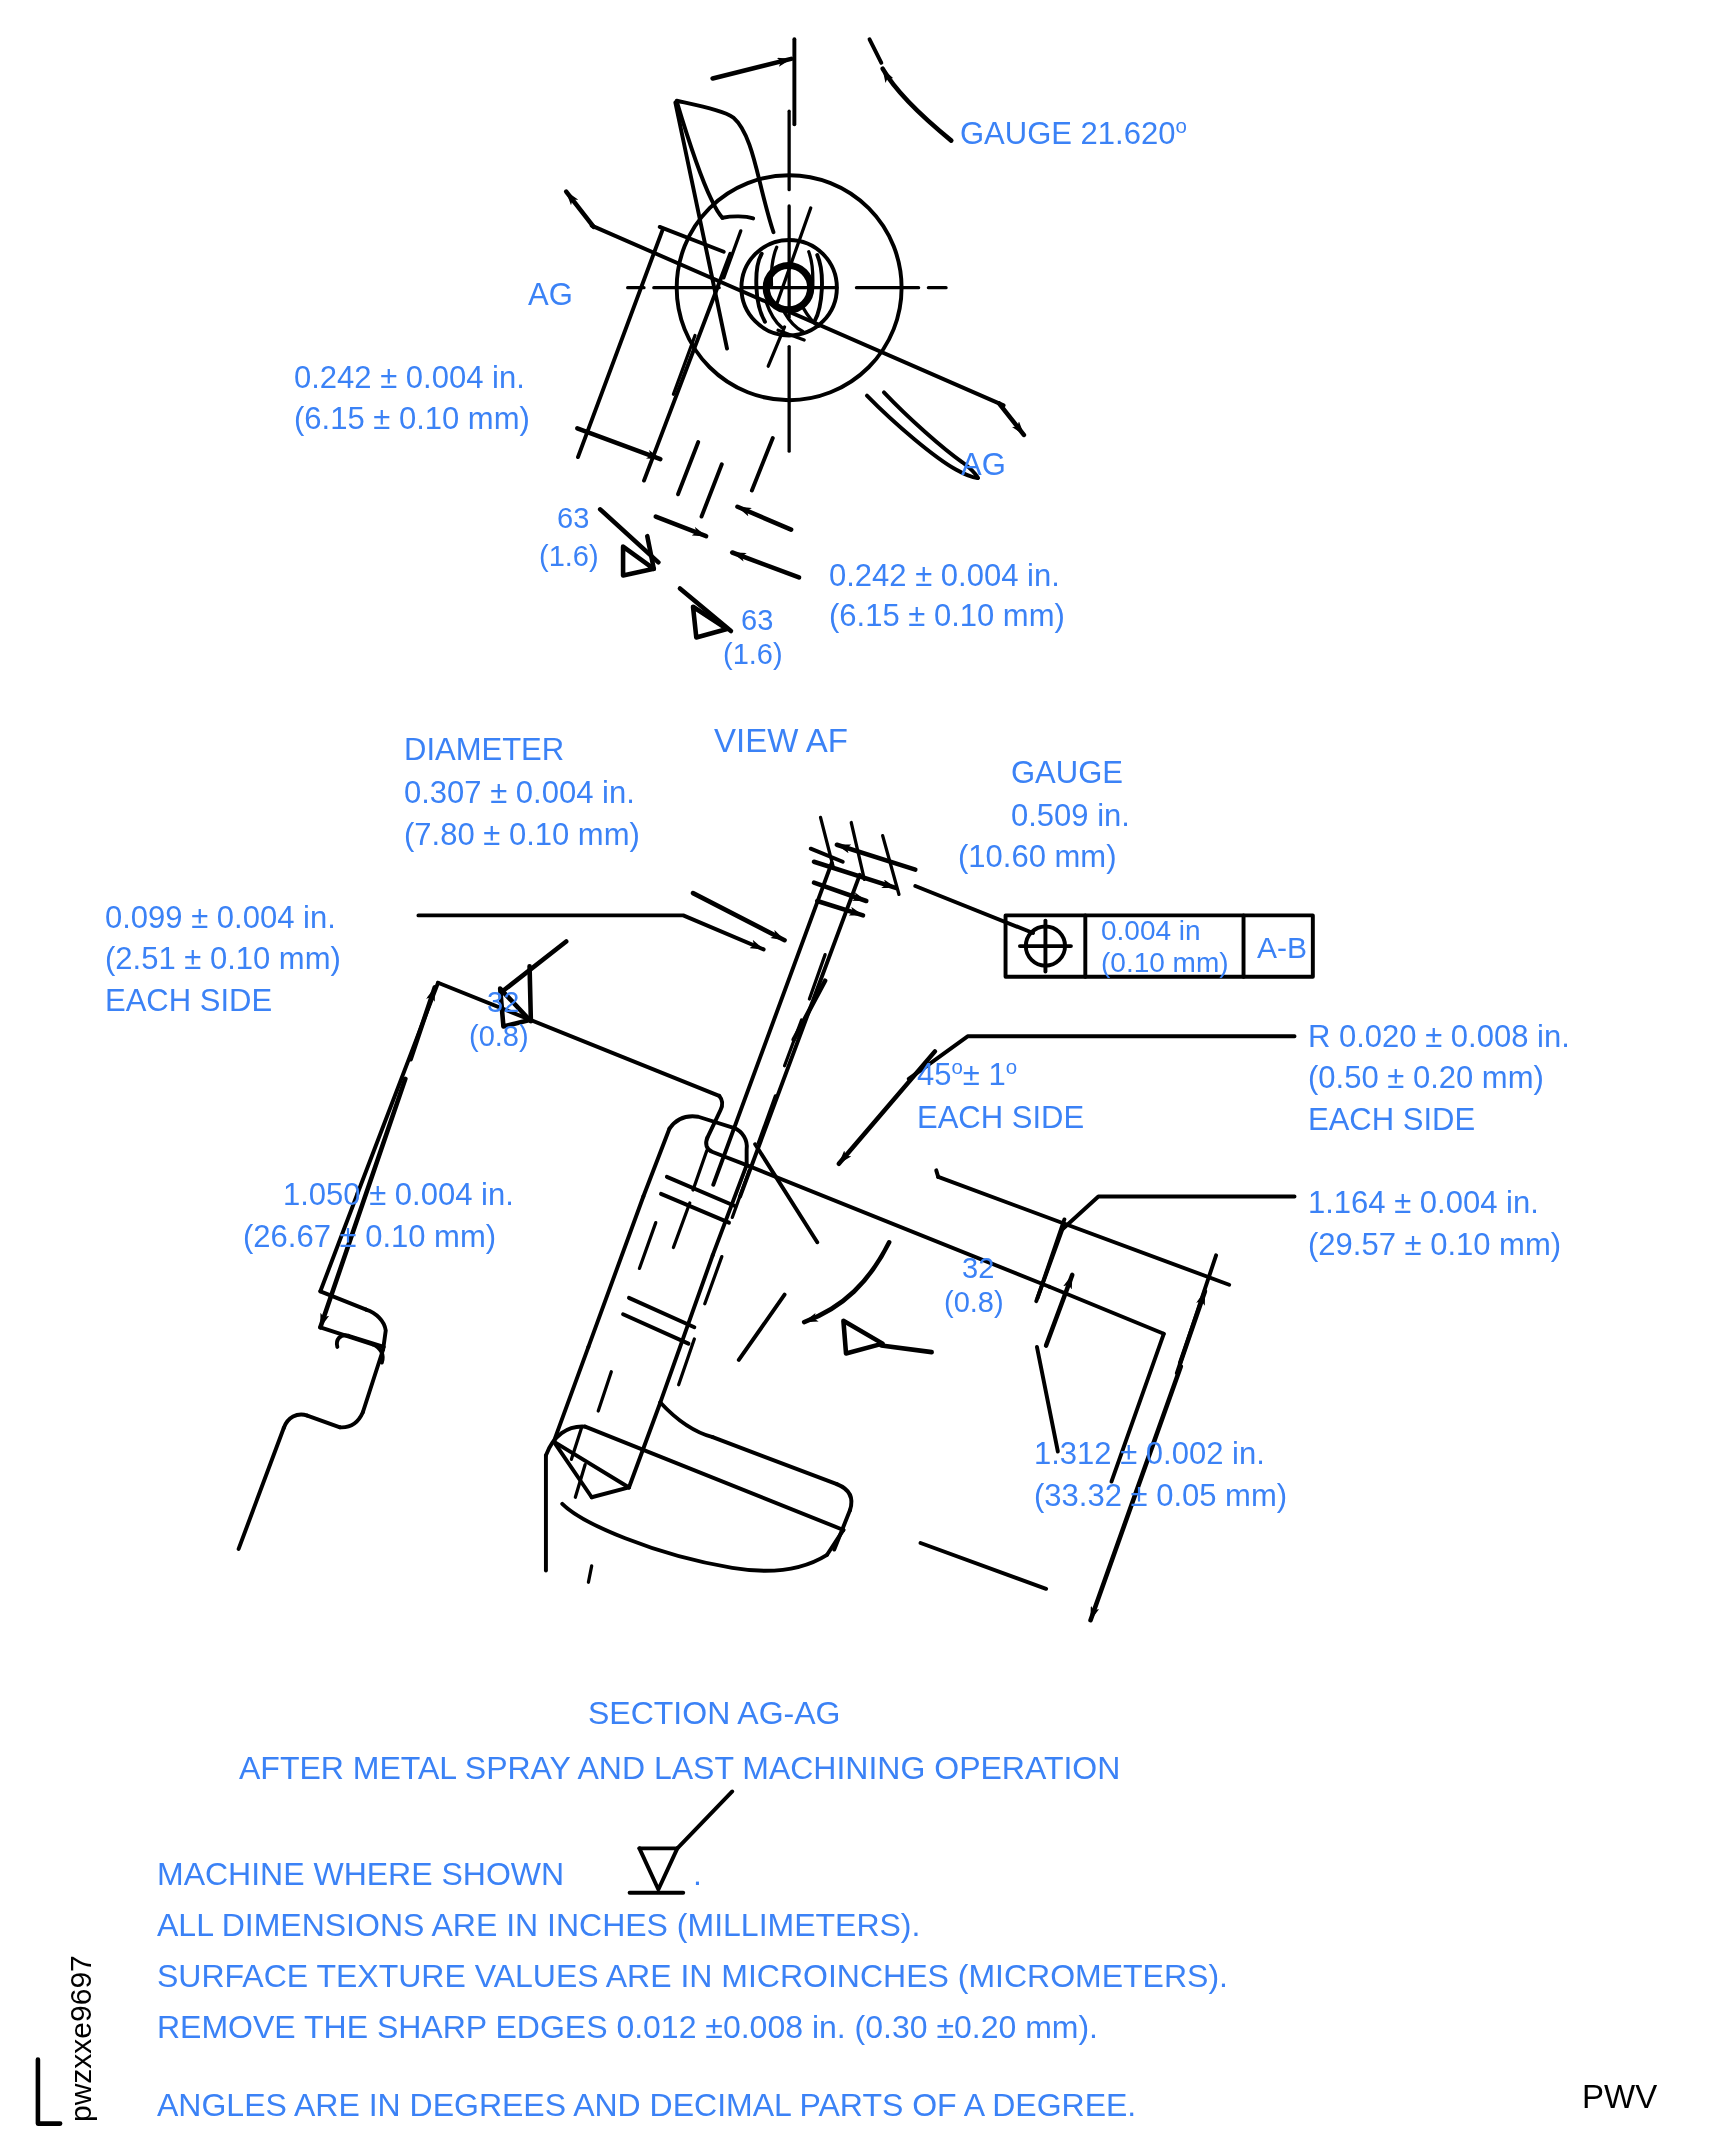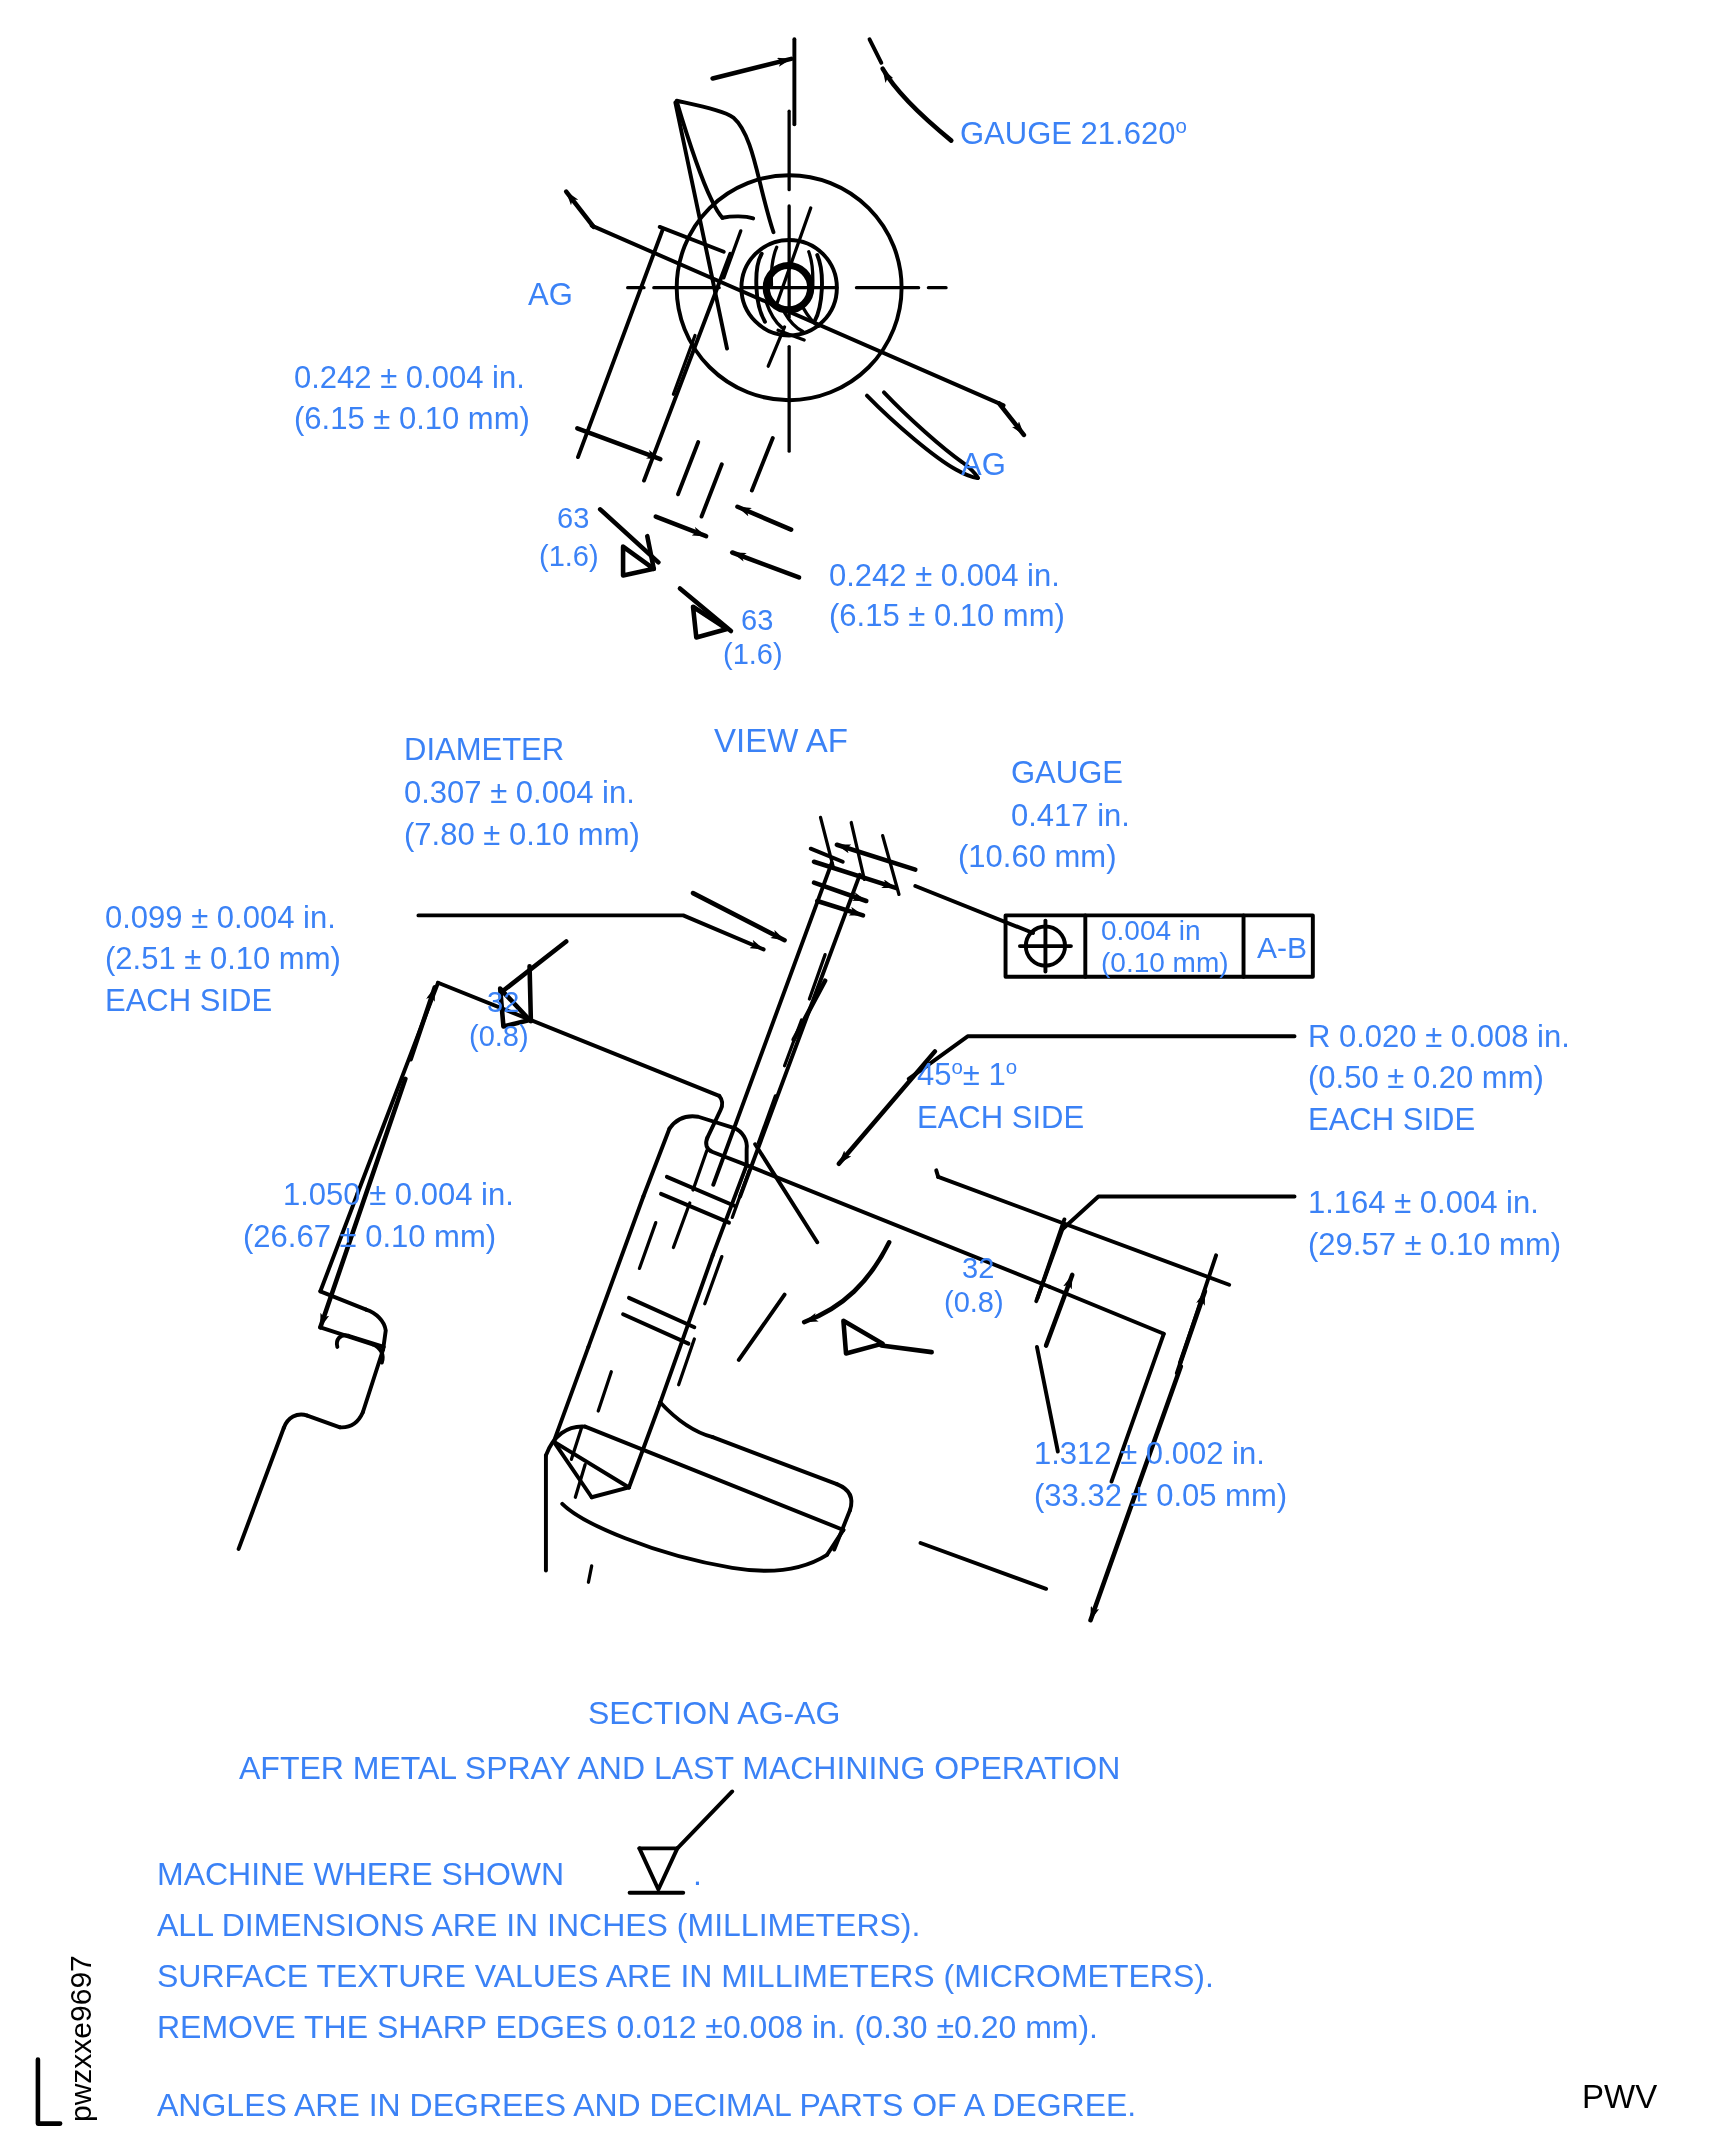--- a/index.html
+++ b/index.html
@@ -309,21 +309,21 @@
   <div class="txt t-small" style="left:741px; top:603px;">63</div>
   <div class="txt t-small" style="left:723px; top:637px;">(1.6)</div>
 
   <div class="txt t-cap" style="left:714px; top:722px;">VIEW AF</div>
 
   <div class="txt t-dim" style="left:404px; top:732px;">DIAMETER</div>
   <div class="txt t-dim" style="left:404px; top:775px;">0.307 ± 0.004 in.</div>
   <div class="txt t-dim" style="left:404px; top:817px;">(7.80 ± 0.10 mm)</div>
 
   <div class="txt t-dim" style="left:1011px; top:755px;">GAUGE</div>
-  <div class="txt t-dim" style="left:1011px; top:798px;">0.417 in.</div>
+  <div class="txt t-dim" style="left:1011px; top:798px;">0.509 in.</div>
   <div class="txt t-dim" style="left:958px; top:839px;">(10.60 mm)</div>
 
   <div class="txt" style="left:1101px; top:914px; font-size:28px;">0.004 in</div>
   <div class="txt" style="left:1101px; top:946px; font-size:28px;">(0.10 mm)</div>
   <div class="txt" style="left:1257px; top:930px; font-size:30px;">A-B</div>
 
   <div class="txt t-dim" style="left:105px; top:900px;">0.099 ± 0.004 in.</div>
   <div class="txt t-dim" style="left:105px; top:941px;">(2.51 ± 0.10 mm)</div>
   <div class="txt t-dim" style="left:105px; top:983px;">EACH SIDE</div>
 
@@ -348,21 +348,21 @@
 
   <div class="txt t-dim" style="left:1034px; top:1436px;">1.312 ± 0.002 in.</div>
   <div class="txt t-dim" style="left:1034px; top:1478px;">(33.32 ± 0.05 mm)</div>
 
   <div class="txt t-note" style="left:588px; top:1695px;">SECTION AG-AG</div>
   <div class="txt t-note" style="left:239px; top:1750px;">AFTER METAL SPRAY AND LAST MACHINING OPERATION</div>
 
   <div class="txt t-note" style="left:157px; top:1856px;"><span>MACHINE WHERE SHOWN</span></div>
   <div class="txt t-note" style="left:693px; top:1856px;">.</div>
   <div class="txt t-note" style="left:157px; top:1907px;">ALL DIMENSIONS ARE IN INCHES (MILLIMETERS).</div>
-  <div class="txt t-note" style="left:157px; top:1958px;">SURFACE TEXTURE VALUES ARE IN MILLIMETERS (MICROMETERS).</div>
+  <div class="txt t-note" style="left:157px; top:1958px;">SURFACE TEXTURE VALUES ARE IN MICROINCHES (MICROMETERS).</div>
   <div class="txt t-note" style="left:157px; top:2009px;">REMOVE THE SHARP EDGES 0.012 ±0.008 in. (0.30 ±0.20 mm).</div>
   <div class="txt t-note" style="left:157px; top:2087px;">ANGLES ARE IN DEGREES AND DECIMAL PARTS OF A DEGREE.</div>
 
   <div class="t-sidecode" style="left:64px; top:2122px;">pwzxxe9697</div>
 
   <div class="t-pwv" style="left:1582px; top:2078px;">PWV</div>
 
 </div>
 
 

